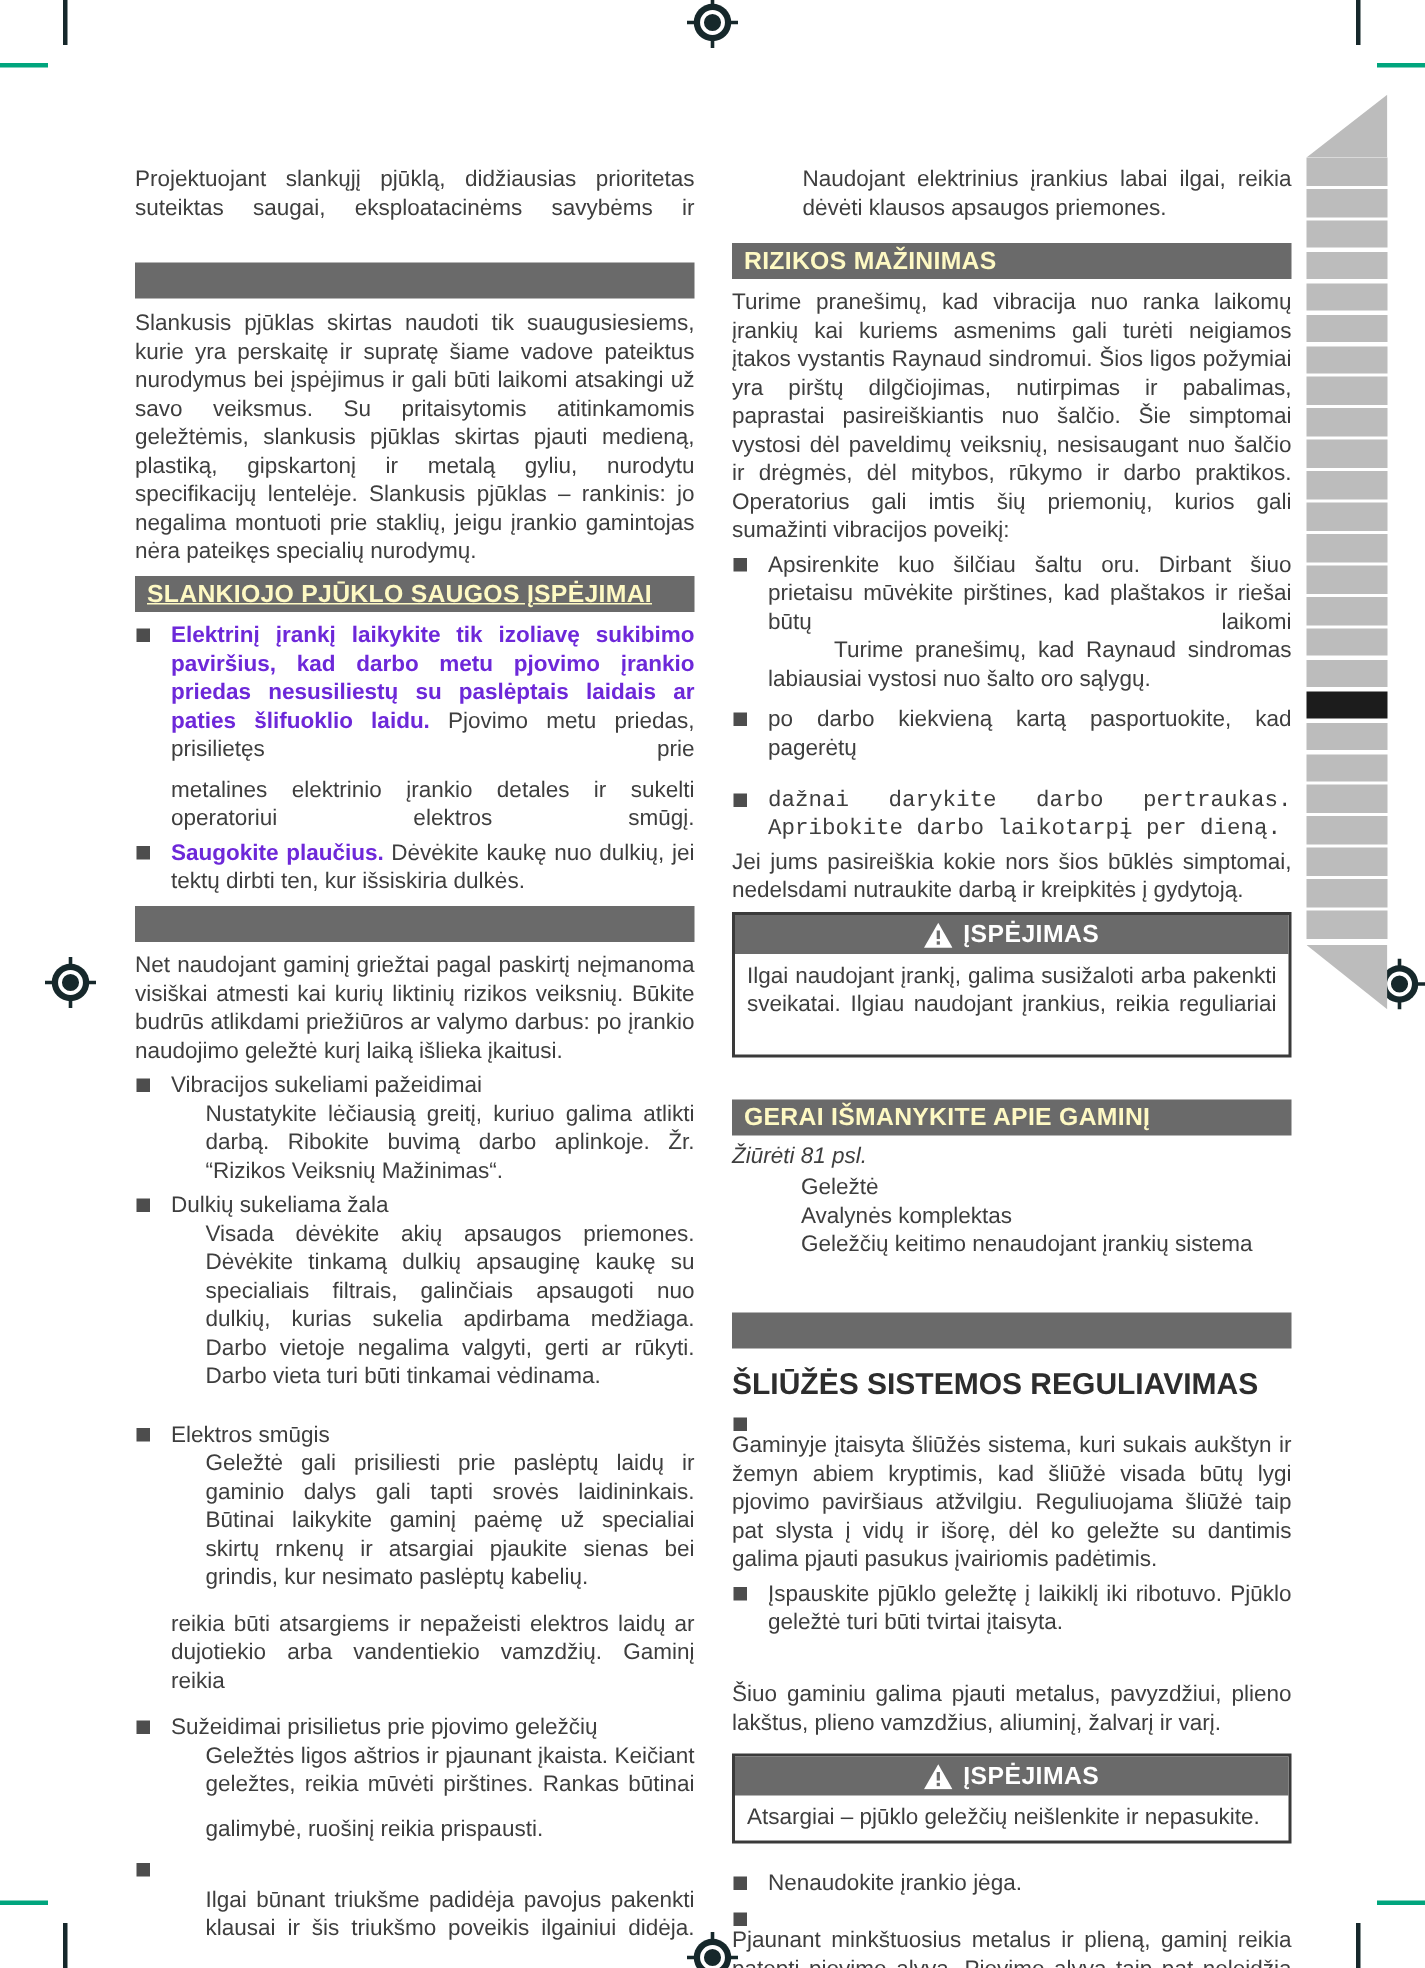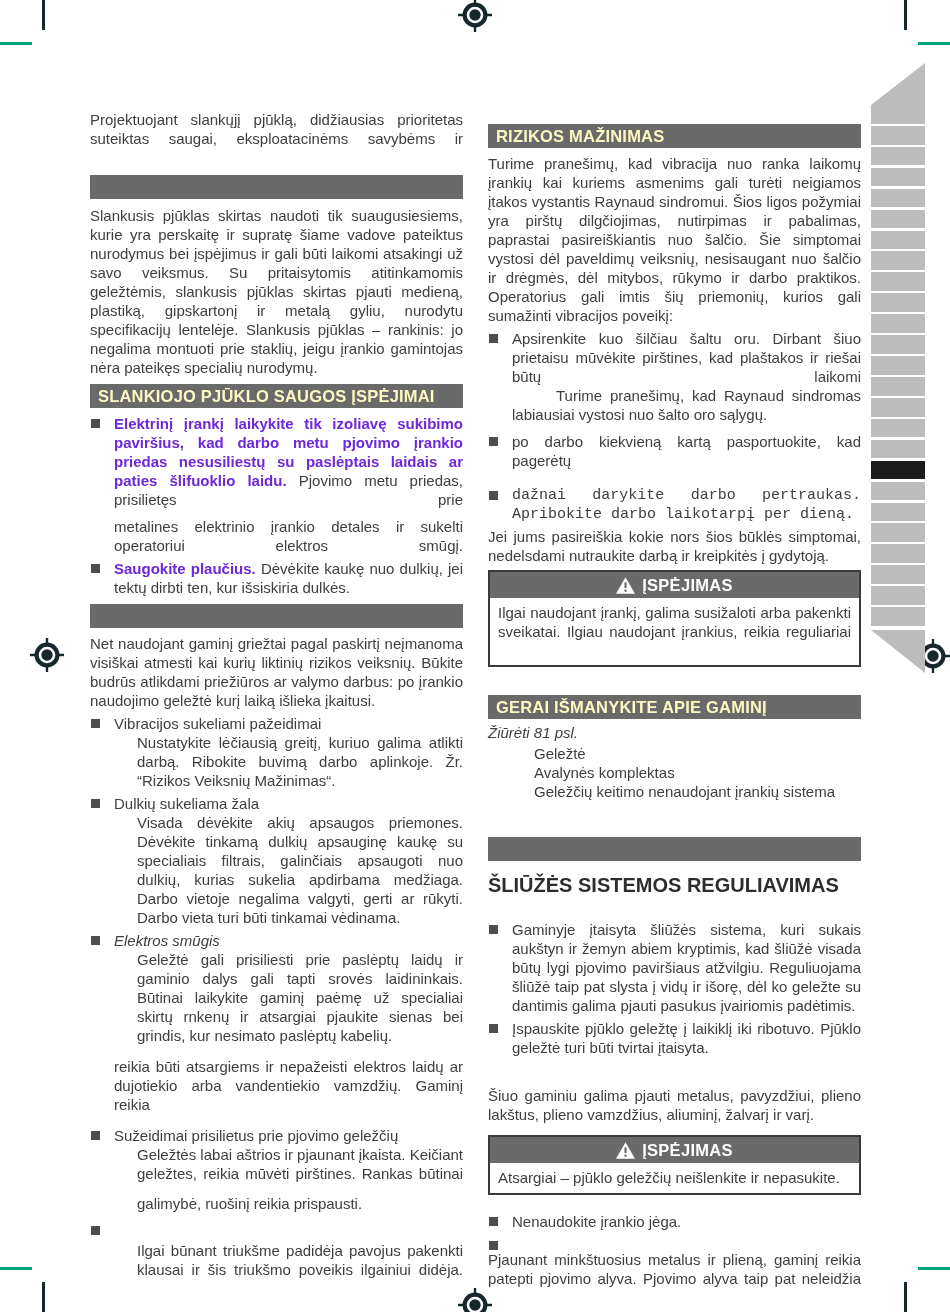--- a/index.html
+++ b/index.html
@@ -128,21 +128,21 @@
 <div class="tri tri-bottom"></div>
 
 <div class="col col-left">
 
   <div class="para jl">Projektuojant slankųjį pjūklą, didžiausias prioritetas suteiktas saugai, eksploatacinėms savybėms ir</div>
 
   <div class="sec-bar" style="margin-top:27px;"></div>
 
   <div class="para" style="margin-top:7px;">Slankusis pjūklas skirtas naudoti tik suaugusiesiems, kurie yra perskaitę ir supratę šiame vadove pateiktus nurodymus bei įspėjimus ir gali būti laikomi atsakingi už savo veiksmus. Su pritaisytomis atitinkamomis geležtėmis, slankusis pjūklas skirtas pjauti medieną, plastiką, gipskartonį ir metalą gyliu, nurodytu specifikacijų lentelėje. Slankusis pjūklas – rankinis: jo negalima montuoti prie staklių, jeigu įrankio gamintojas nėra pateikęs specialių nurodymų.</div>
 
-  <div class="sec-bar" style="margin-top:7px;">
+  <div class="sec-bar" style="margin-top:7px;text-decoration:underline;">
     <span>SLANKIOJO PJŪKLO SAUGOS ĮSPĖJIMAI</span>
   </div>
 
   <div class="brow" style="margin-top:6px;">
     <span class="bmark"></span>
     <div class="btext jl"><b>Elektrinį įrankį laikykite tik izoliavę sukibimo paviršius, kad darbo metu pjovimo įrankio priedas nesusiliestų su paslėptais laidais ar paties šlifuoklio laidu.</b><span> Pjovimo metu priedas, prisilietęs prie</span></div>
   </div>
   <div class="cont jl" style="margin-top:8px;">metalines elektrinio įrankio detales ir sukelti operatoriui elektros smūgį.</div>
 
   <div class="brow" style="margin-top:4px;">
@@ -159,44 +159,45 @@
     <div class="btext">Vibracijos sukeliami pažeidimai</div>
   </div>
   <div class="sub">Nustatykite lėčiausią greitį, kuriuo galima atlikti darbą. Ribokite buvimą darbo aplinkoje. Žr. “Rizikos Veiksnių Mažinimas“.</div>
 
   <div class="brow" style="margin-top:4px;">
     <span class="bmark"></span>
     <div class="btext">Dulkių sukeliama žala</div>
   </div>
   <div class="sub">Visada dėvėkite akių apsaugos priemones. Dėvėkite tinkamą dulkių apsauginę kaukę su specialiais filtrais, galinčiais apsaugoti nuo dulkių, kurias sukelia apdirbama medžiaga. Darbo vietoje negalima valgyti, gerti ar rūkyti. Darbo vieta turi būti tinkamai vėdinama.</div>
 
-  <div class="brow" style="margin-top:4px;font-style:italic;">
+  <div class="brow" style="margin-top:20px;">
     <span class="bmark"></span>
     <div class="btext">Elektros smūgis</div>
   </div>
   <div class="sub">Geležtė gali prisiliesti prie paslėptų laidų ir gaminio dalys gali tapti srovės laidininkais. Būtinai laikykite gaminį paėmę už specialiai skirtų rnkenų ir atsargiai pjaukite sienas bei grindis, kur nesimato paslėptų kabelių.</div>
   <div class="cont jl" style="margin-top:12px;">reikia būti atsargiems ir nepažeisti elektros laidų ar dujotiekio arba vandentiekio vamzdžių. Gaminį reikia</div>
 
   <div class="brow" style="margin-top:12px;">
     <span class="bmark"></span>
     <div class="btext">Sužeidimai prisilietus prie pjovimo geležčių</div>
   </div>
-  <div class="sub jl">Geležtės labai aštrios ir pjaunant įkaista. Keičiant geležtes, reikia mūvėti pirštines. Rankas būtinai</div>
+  <div class="sub jl">Geležtės ligos aštrios ir pjaunant įkaista. Keičiant geležtes, reikia mūvėti pirštines. Rankas būtinai</div>
   <div class="sub" style="margin-top:11px;">galimybė, ruošinį reikia prispausti.</div>
 
   <div class="brow" style="margin-top:8px;">
     <span class="bmark"></span>
     <div class="btext"></div>
   </div>
   <div class="sub jl" style="margin-top:6px;">Ilgai būnant triukšme padidėja pavojus pakenkti klausai ir šis triukšmo poveikis ilgainiui didėja.</div>
 
 </div>
 
 <div class="col col-right">
 
+  <div class="para" style="margin-left:47px;">Naudojant elektrinius įrankius labai ilgai, reikia dėvėti klausos apsaugos priemones.</div>
 
   <div class="sec-bar" style="margin-top:14px;">
     <span>RIZIKOS MAŽINIMAS</span>
   </div>
 
   <div class="para" style="margin-top:6px;">Turime pranešimų, kad vibracija nuo ranka laikomų įrankių kai kuriems asmenims gali turėti neigiamos įtakos vystantis Raynaud sindromui. Šios ligos požymiai yra pirštų dilgčiojimas, nutirpimas ir pabalimas, paprastai pasireiškiantis nuo šalčio. Šie simptomai vystosi dėl paveldimų veiksnių, nesisaugant nuo šalčio ir drėgmės, dėl mitybos, rūkymo ir darbo praktikos. Operatorius gali imtis šių priemonių, kurios gali sumažinti vibracijos poveikį:</div>
 
   <div class="brow" style="margin-top:4px;">
     <span class="bmark"></span>
     <div class="btext jl">Apsirenkite kuo šilčiau šaltu oru. Dirbant šiuo prietaisu mūvėkite pirštines, kad plaštakos ir riešai būtų laikomi</div>
@@ -234,21 +235,21 @@
   <div class="italic" style="margin-top:4px;">Žiūrėti 81 psl.</div>
 
   <div style="margin-left:46px;margin-top:2px;">Geležtė</div>
   <div style="margin-left:46px;">Avalynės komplektas</div>
   <div style="margin-left:46px;">Geležčių keitimo nenaudojant įrankių sistema</div>
 
   <div class="sec-bar" style="margin-top:36px;"></div>
 
   <div class="plain-header" style="margin-top:15px;">ŠLIŪŽĖS SISTEMOS REGULIAVIMAS</div>
 
-  <div class="brow" style="margin-top:25px;">
+  <div class="brow" style="margin-top:7px;flex-direction:column;">
     <span class="bmark"></span>
     <div class="btext">Gaminyje įtaisyta šliūžės sistema, kuri sukais aukštyn ir žemyn abiem kryptimis, kad šliūžė visada būtų lygi pjovimo paviršiaus atžvilgiu. Reguliuojama šliūžė taip pat slysta į vidų ir išorę, dėl ko geležte su dantimis galima pjauti pasukus įvairiomis padėtimis.</div>
   </div>
 
   <div class="brow" style="margin-top:4px;">
     <span class="bmark"></span>
     <div class="btext">Įspauskite pjūklo geležtę į laikiklį iki ribotuvo. Pjūklo geležtė turi būti tvirtai įtaisyta.</div>
   </div>
 
   <div class="para" style="margin-top:29px;">Šiuo gaminiu galima pjauti metalus, pavyzdžiui, plieno lakštus, plieno vamzdžius, aliuminį, žalvarį ir varį.</div>

